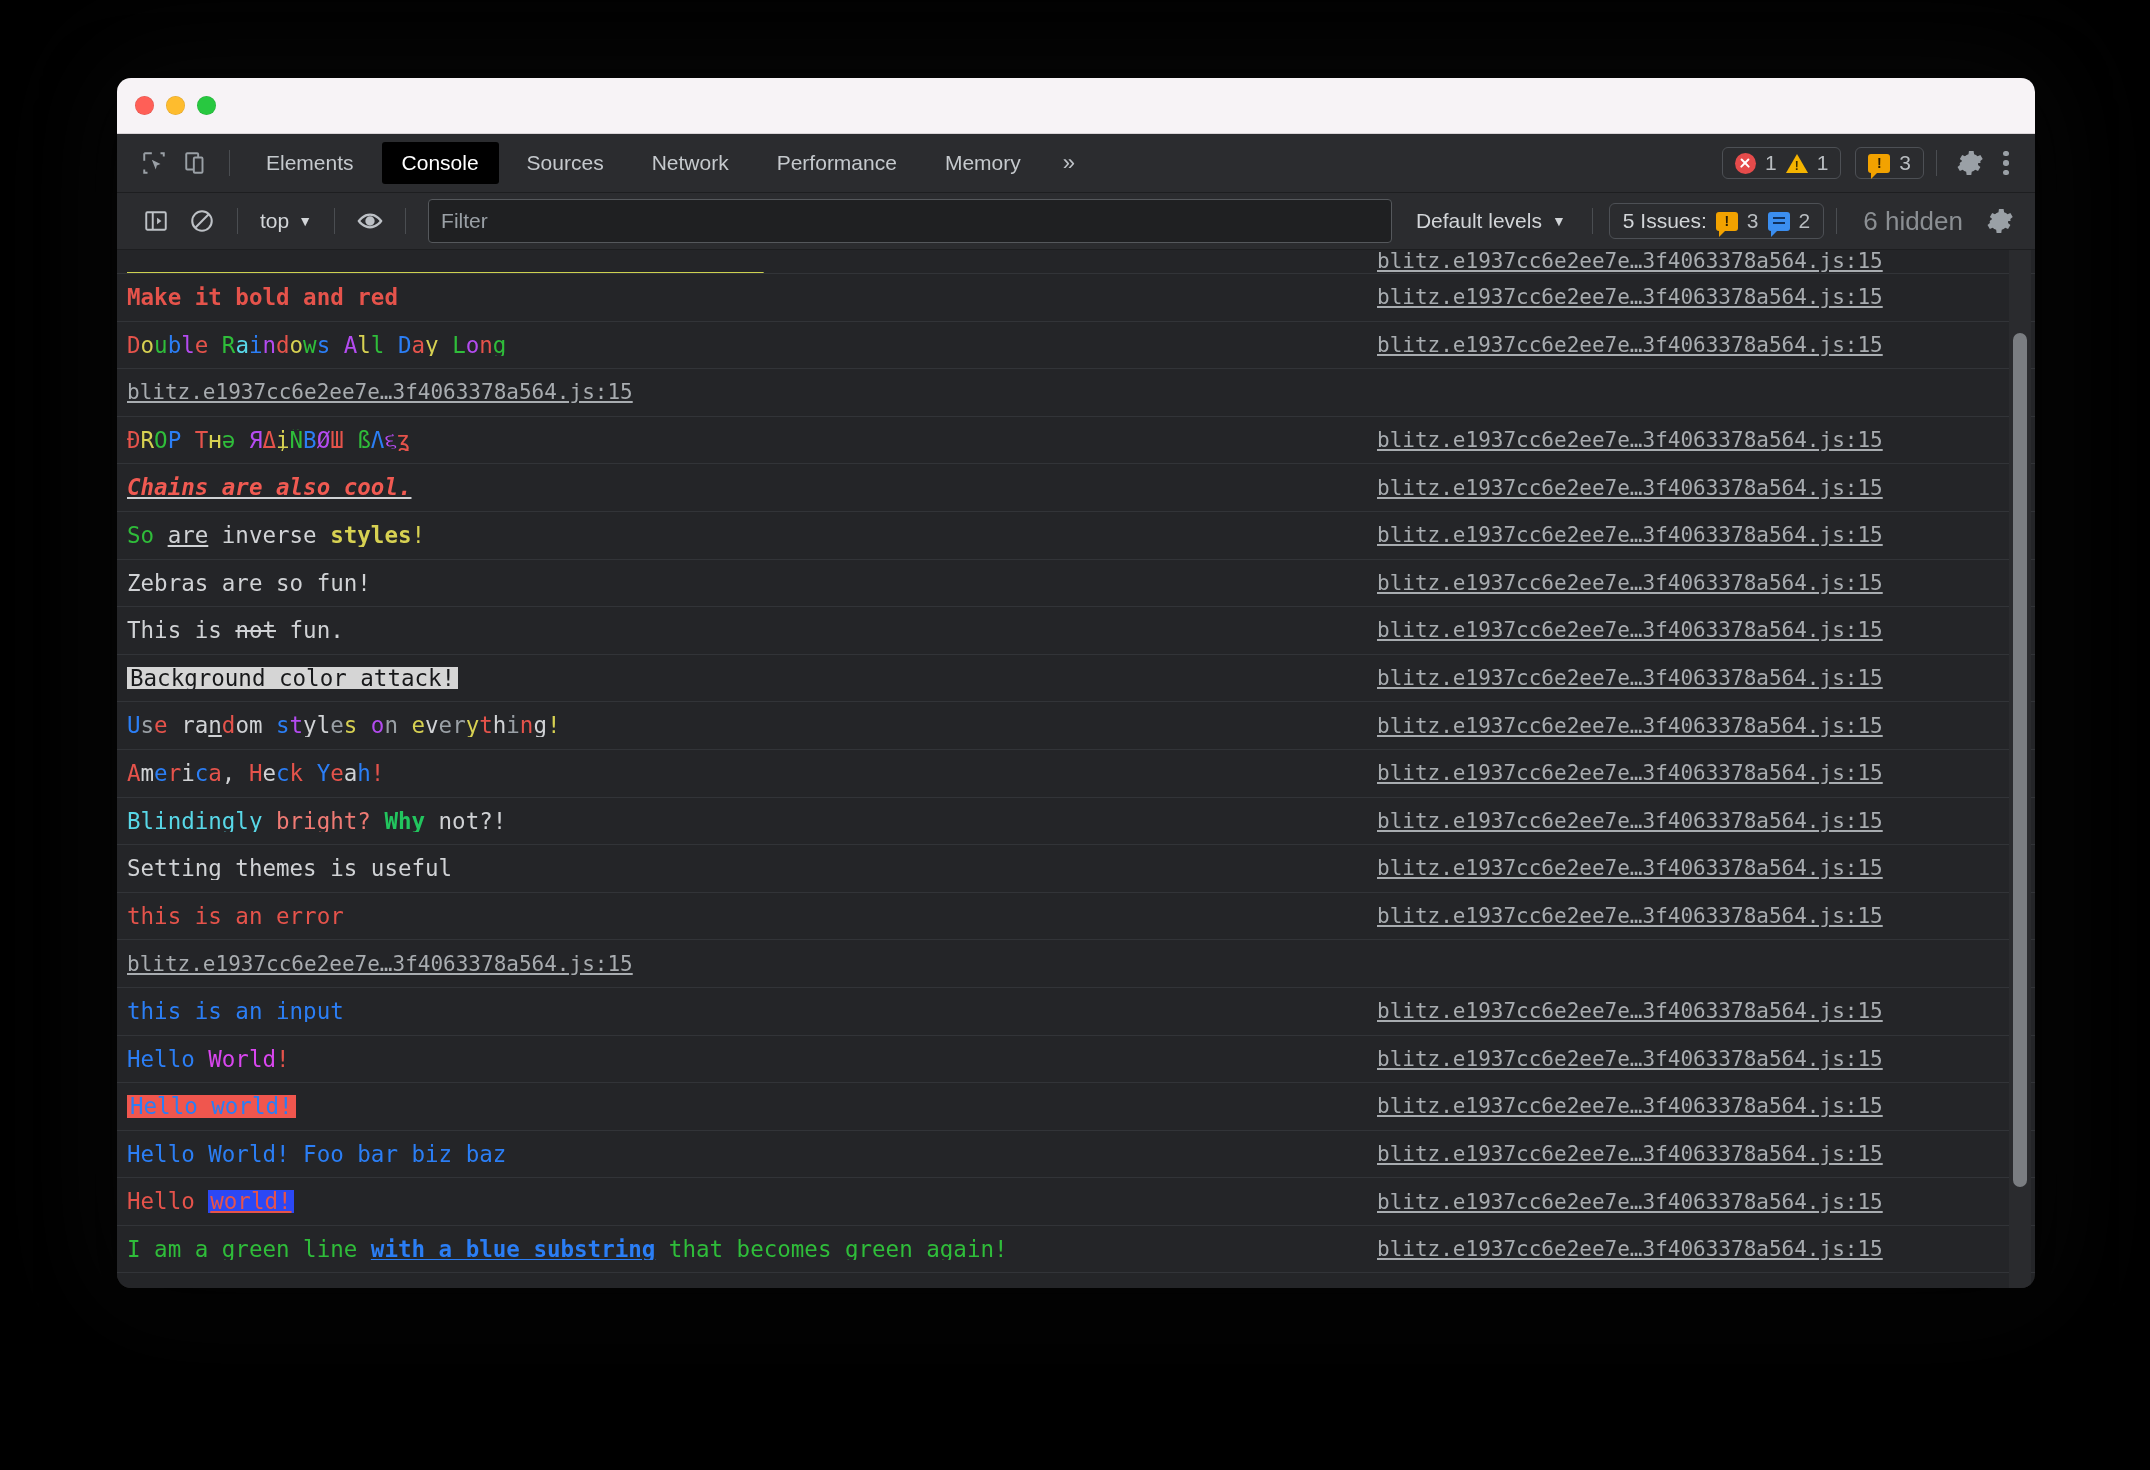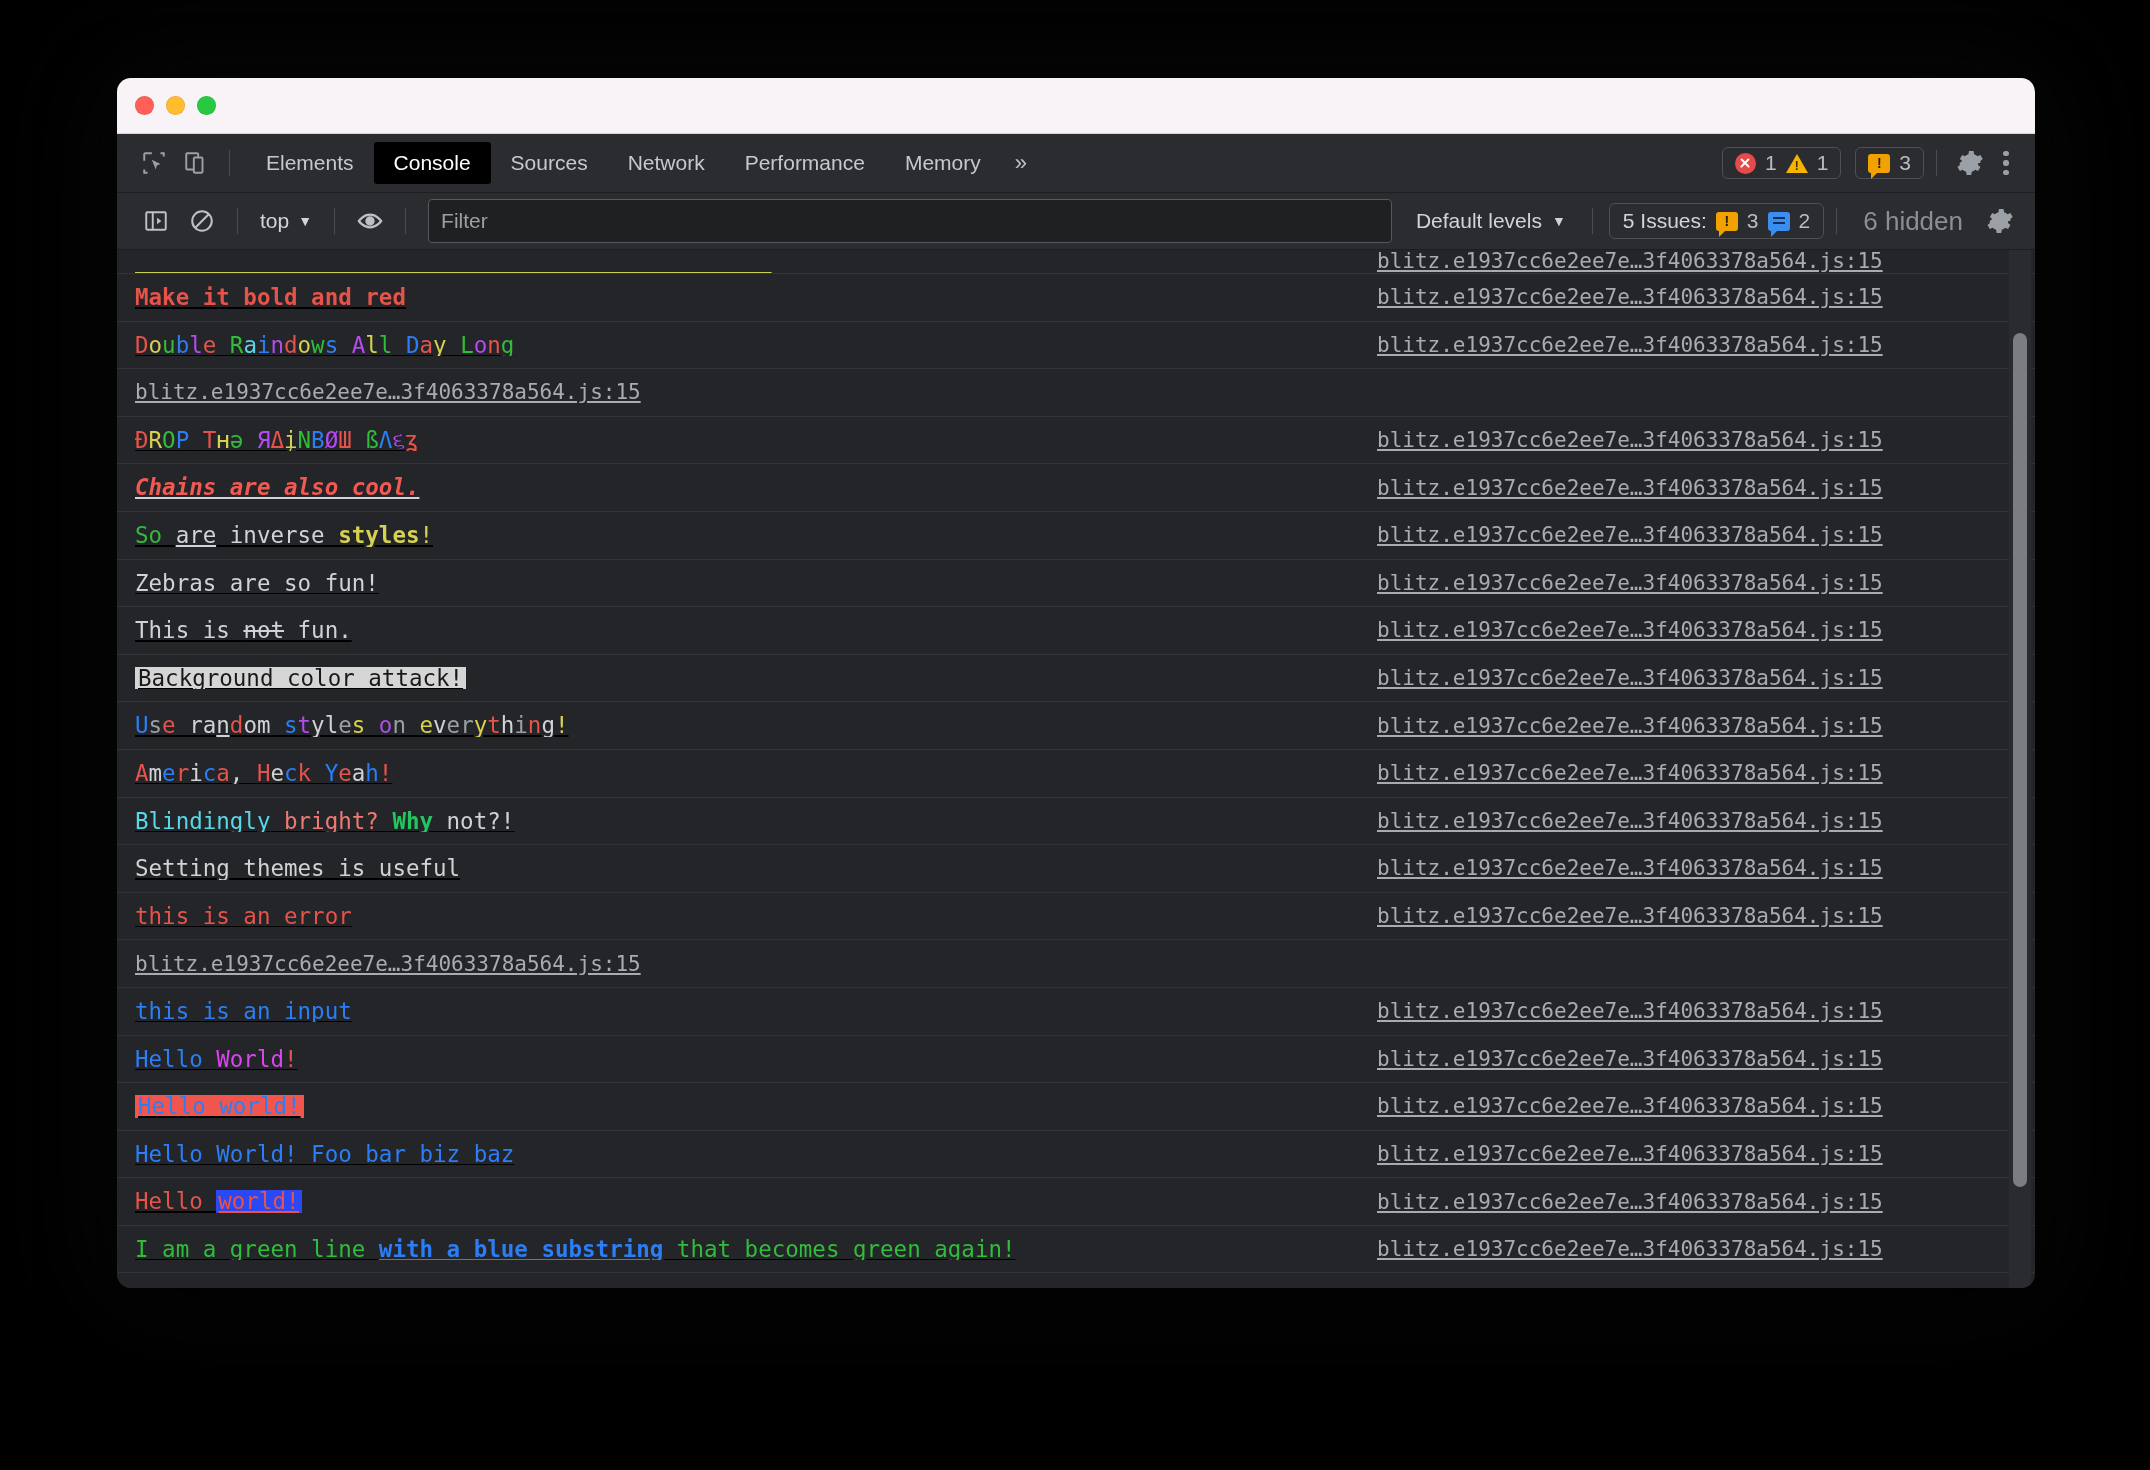--- a/index.html
+++ b/index.html
@@ -32,21 +32,21 @@
   
   .tabbar{
     height:58px;background:#2b2c2f;display:flex;align-items:center;
     border-bottom:1px solid #1d1e20;padding:0 14px 0 16px;
   }
   .tb-icon{
     width:42px;height:40px;display:flex;align-items:center;justify-content:center;
     color:#9aa0a6;flex:none;
   }
   .vdiv{width:1px;height:26px;background:#4a4d51;margin:0 12px;flex:none;}
-  .tabs{display:flex;align-items:center;gap:0;margin-left:4px;}
+  .tabs{display:flex;align-items:center;gap:8px;margin-left:4px;}
   .tab{
     font-size:21px;color:#c5c9cd;padding:9px 20px;border-radius:3px;white-space:nowrap;
   }
   .tab.active{background:#000000;color:#ffffff;}
   .chev{color:#bdc1c6;font-size:22px;padding:6px 14px;}
   .tb-right{margin-left:auto;display:flex;align-items:center;gap:0;}
   .badge-group{
     display:flex;align-items:center;gap:9px;border:1px solid #4d5055;border-radius:6px;
     padding:5px 12px;height:32px;box-sizing:border-box;
   }
@@ -99,21 +99,21 @@
   }
   .issues-box .lbl{font-size:21px;color:#d2d5d8;white-space:nowrap;}
   .hidden-lbl{font-size:26px;color:#8b8f93;padding:0 14px;white-space:nowrap;}
   
   .console{
     position:relative;background:#242528;height:calc(100% - 55px - 58px - 56px);overflow:hidden;
   }
   .rows{position:absolute;left:0;right:0;top:0;}
   .row{
     display:flex;align-items:center;height:47.6px;box-sizing:border-box;
-    border-bottom:1px solid #323438;padding-left:18px;text-decoration:underline;
+    border-bottom:1px solid #323438;padding-left:10px;
   }
   .msg{
     flex:1;min-width:0;font-family:"DejaVu Sans Mono","Liberation Mono",monospace;
     font-size:22.5px;color:#d0d2d5;white-space:pre;overflow:hidden;line-height:1;
   }
   .src{
     font-family:"DejaVu Sans Mono","Liberation Mono",monospace;font-size:21px;
     color:#a8acb0;text-decoration:underline;white-space:nowrap;
     width:640px;flex:none;text-align:left;padding-right:18px;
   }

